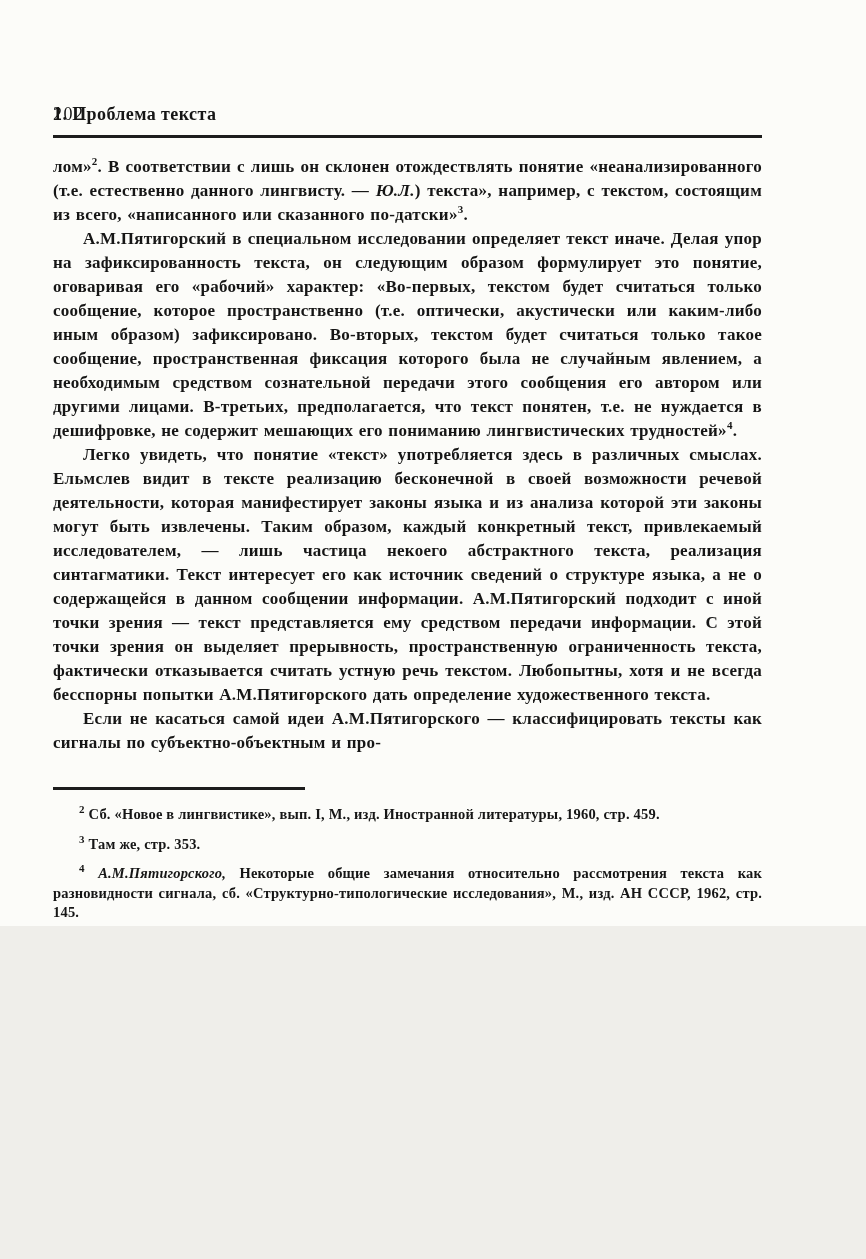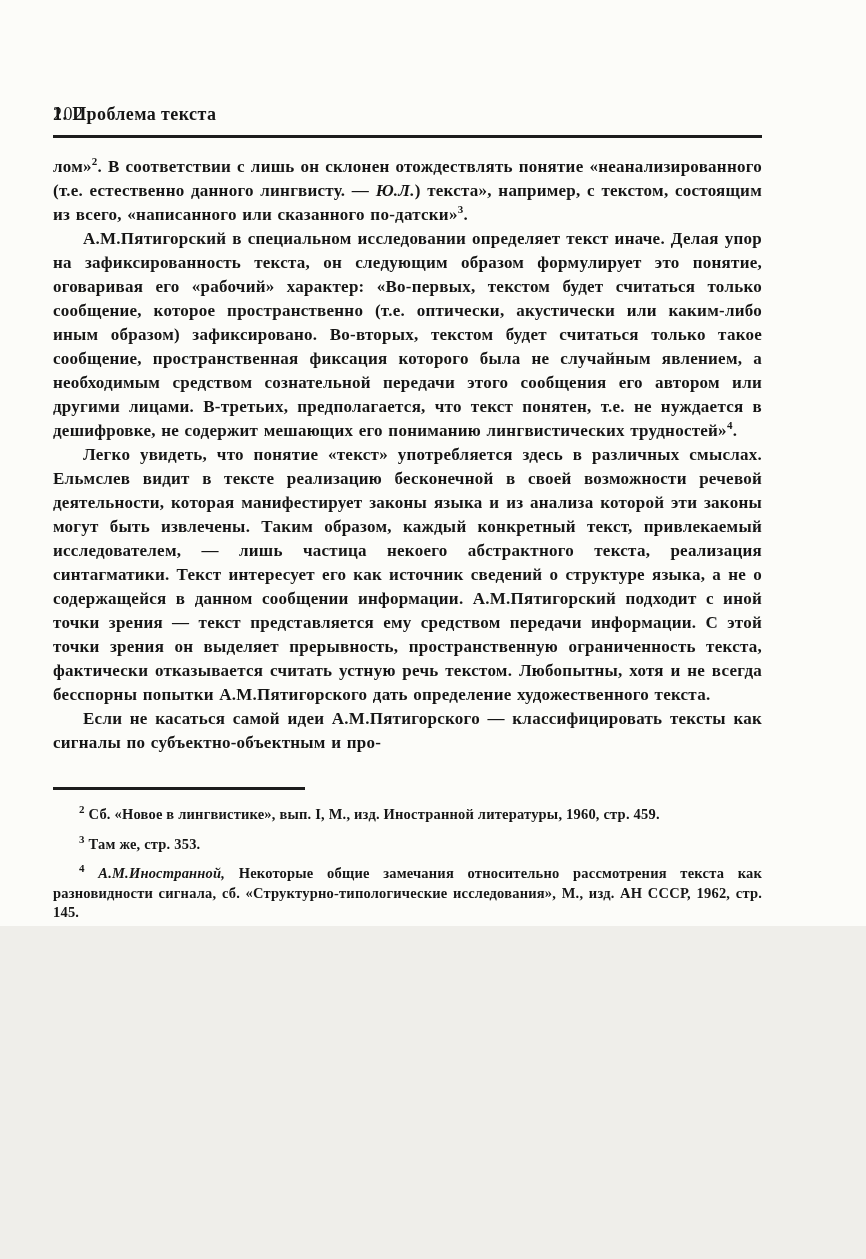--- a/index.html
+++ b/index.html
@@ -108,17 +108,17 @@
   </main>
 
   <div class="footnote-rule"></div>
 
   <footer class="footnotes">
 
     <p><sup>2</sup><span> Сб. «Новое в лингвистике», вып. I, М., изд. Иностранной литературы, 1960, стр. 459.</span></p>
 
     <p><sup>3</sup><span> Там же, стр. 353.</span></p>
 
-    <p><sup>4</sup><span class="em"> А.М.Иностранной,</span><span> Некоторые общие замечания относительно рассмотрения текста как разновидности сигнала, сб. «Структурно-типологические исследования», М., изд. АН СССР, 1962, стр. 145.</span></p>
+    <p><sup>4</sup><span class="em"> А.М.Пятигорского,</span><span> Некоторые общие замечания относительно рассмотрения текста как разновидности сигнала, сб. «Структурно-типологические исследования», М., изд. АН СССР, 1962, стр. 145.</span></p>
 
   </footer>
 
 </div>
 
 </body></html>

